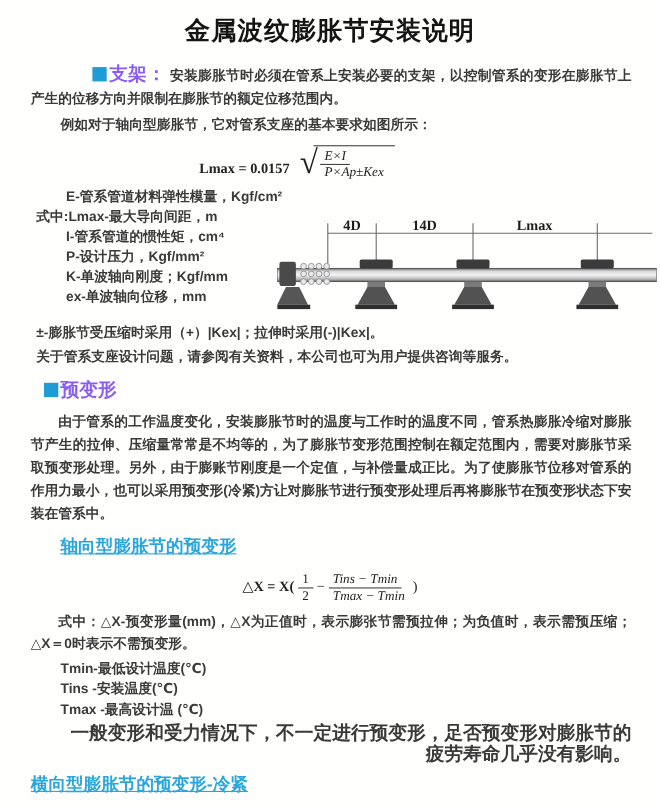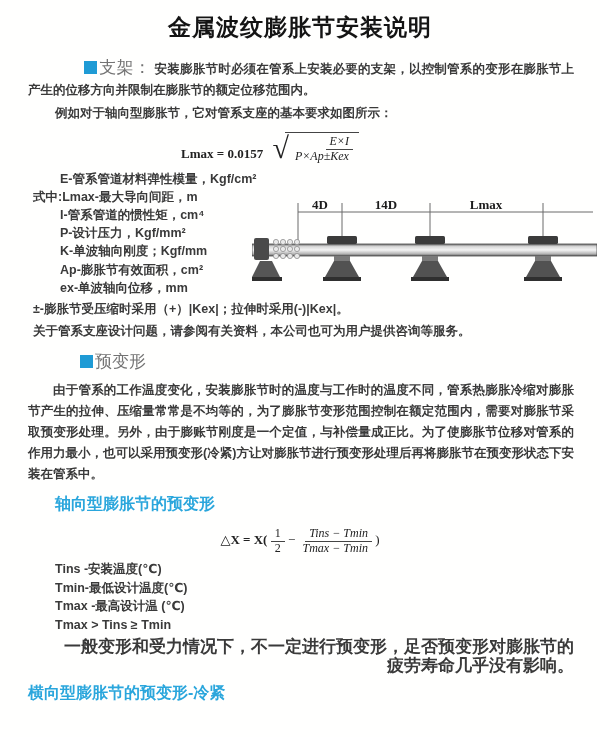--- a/index.html
+++ b/index.html
@@ -17,60 +17,60 @@
   
   .intro{
     margin:14px 26px 0 28px;
     font-size:12.5px;font-weight:600;line-height:21px;
     text-align:justify;text-indent:56px;
   }
   .bullet{
     display:inline-block;width:13px;height:13px;background:#1f9bd5;
     vertical-align:-1px;margin-right:2px;
   }
-  .blue-label{color:#737373;font-size:17px;font-weight:normal;}
+  .blue-label{color:#8b5cf6;font-size:17px;font-weight:bold;}
   .example{
     margin:2px 26px 0 28px;
     font-size:12.5px;font-weight:600;line-height:21px;text-indent:27px;
   }
   
   .formula{
     text-align:center;font-family:"Liberation Serif","DejaVu Serif",serif;
     font-size:13px;color:#222;
   }
   .formula .fprefix{font-weight:bold;}
   .f1{margin:8px 60px 2px 0;}
   .frac{
-    display:inline-flex;flex-direction:column;align-items:flex-end;
+    display:inline-flex;flex-direction:column;align-items:flex-start;
     vertical-align:middle;line-height:1.15;font-size:12px;
   }
   .frac .fnum{border-bottom:1px solid #444;padding:0 4px;}
   .frac .fden{padding:0 4px;}
   .ital{font-style:italic;}
   .sqrt{display:inline-flex;align-items:center;margin-left:6px;}
   .sqrt .rad{font-size:30px;line-height:0.85;margin-right:-4px;font-weight:400;}
   .sqrt .sbody{border-top:1.6px solid #444;padding:2px 6px 0;}
   
   .defs{
     position:relative;margin:6px 0 0 33px;
     font-size:12.5px;font-weight:600;line-height:18.2px;
   }
   .def-indent{padding-left:27px;}
-  .pm-note{margin-top:3px;}
+  .pm-note{margin-top:14px;}
   .service-note{margin-top:3px;line-height:20px;}
   .diagram{position:absolute;top:28px;right:3px;width:345px;height:100px;}
   
-  .sec2-head{margin:9px 0 0 80px;}
+  .sec2-head{margin:9px 0 0 40px;}
   .sec2-body{
     margin:7px 26px 0 28px;
     font-size:12.5px;font-weight:600;line-height:21px;
     text-align:justify;text-indent:2em;
   }
   .subhead{
-    color:#2aa6dc;font-size:16px;font-weight:bold;
+    color:#2aa6dc;font-size:16px;font-weight:bold;text-decoration:underline;
   }
   .subhead.axial{margin:9px 0 0 55px;}
   .subhead.lateral{margin:8px 0 0 28px;}
   .f2{margin:12px 0 4px;}
   .f2 .fbold{font-weight:bold;}
   .explain{
     margin:6px 26px 0 28px;
     font-size:12.5px;font-weight:600;line-height:20.5px;
     text-align:justify;text-indent:2em;
   }
@@ -107,21 +107,20 @@
       </span>
     </span>
   </div>
 
   <div class="defs">
     <p class="def-line def-indent">E-管系管道材料弹性模量，Kgf/cm²</p>
     <p class="def-line">式中:Lmax-最大导向间距，m</p>
     <p class="def-line def-indent">I-管系管道的惯性矩，cm⁴</p>
     <p class="def-line def-indent">P-设计压力，Kgf/mm²</p>
     <p class="def-line def-indent">K-单波轴向刚度；Kgf/mm</p>
-    <p class="def-line def-indent">Ap-膨胀节有效面积，cm²</p>
     <p class="def-line def-indent">ex-单波轴向位移，mm</p>
     <p class="pm-note">±-膨胀节受压缩时采用（+）|Kex|；拉伸时采用(-)|Kex|。</p>
     <p class="service-note">关于管系支座设计问题，请参阅有关资料，本公司也可为用户提供咨询等服务。</p>
 
     <svg class="diagram" viewBox="0 0 345 100" xmlns="http://www.w3.org/2000/svg">
       <defs>
         <linearGradient id="pipeGrad" x1="0" y1="0" x2="0" y2="1">
           <stop offset="0" stop-color="#6f6f6f"></stop>
           <stop offset="0.22" stop-color="#d9d9d9"></stop>
           <stop offset="0.5" stop-color="#f4f4f4"></stop>
@@ -200,25 +199,25 @@
       <span class="fden">2</span>
     </span>
     <span>−</span>
     <span class="frac ital">
       <span class="fnum">Tins − Tmin</span>
       <span class="fden">Tmax − Tmin</span>
     </span>
     <span>)</span>
   </div>
 
+  <p class="explain">式中：△X-预变形量(mm)，△X为正值时，表示膨张节需预拉伸；为负值时，表示需预压缩；△X＝0时表示不需预变形。</p>
 
   <div class="varlines">
+    <p>Tmin-最低设计温度(℃)</p>
     <p>Tins -安装温度(℃)</p>
-    <p>Tmin-最低设计温度(℃)</p>
     <p>Tmax -最高设计温 (℃)</p>
-    <p>Tmax &gt; Tins ≥ Tmin</p>
   </div>
 
   <p class="gen-note">一般变形和受力情况下，不一定进行预变形，足否预变形对膨胀节的疲劳寿命几乎没有影响。</p>
 
   <div class="subhead lateral">横向型膨胀节的预变形-冷紧</div>
 
 </div>
 
 </body></html>

